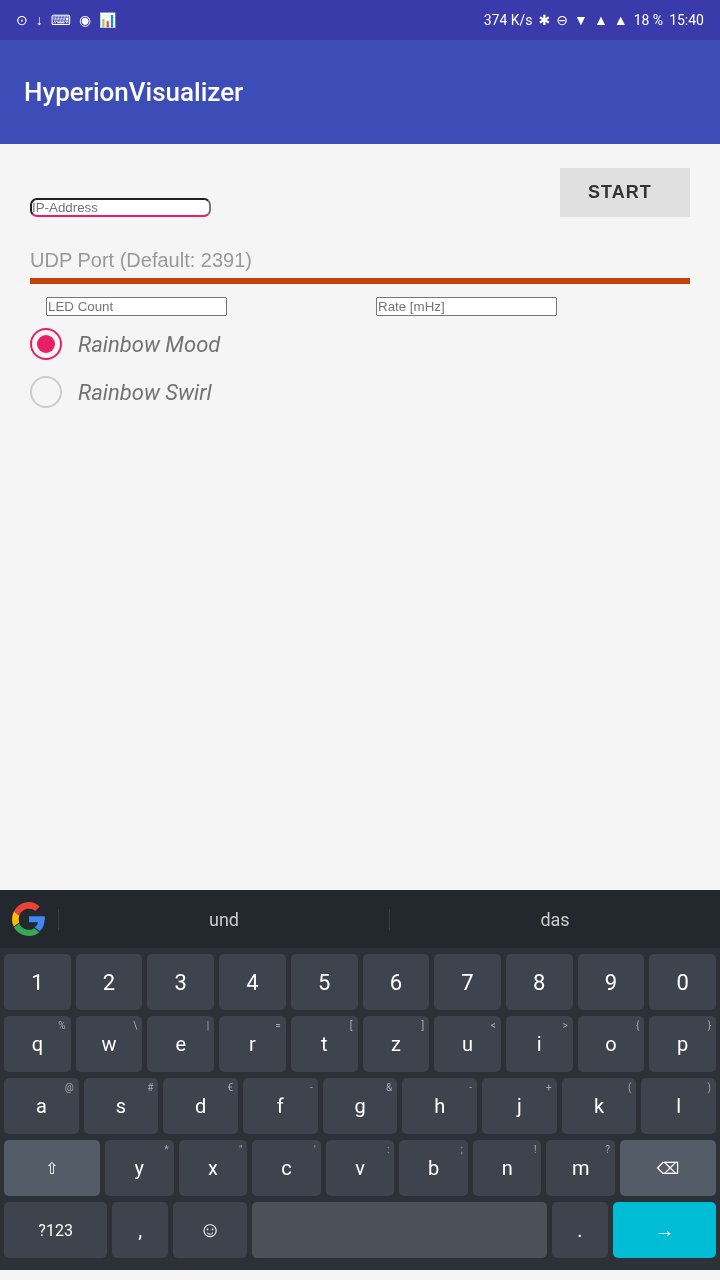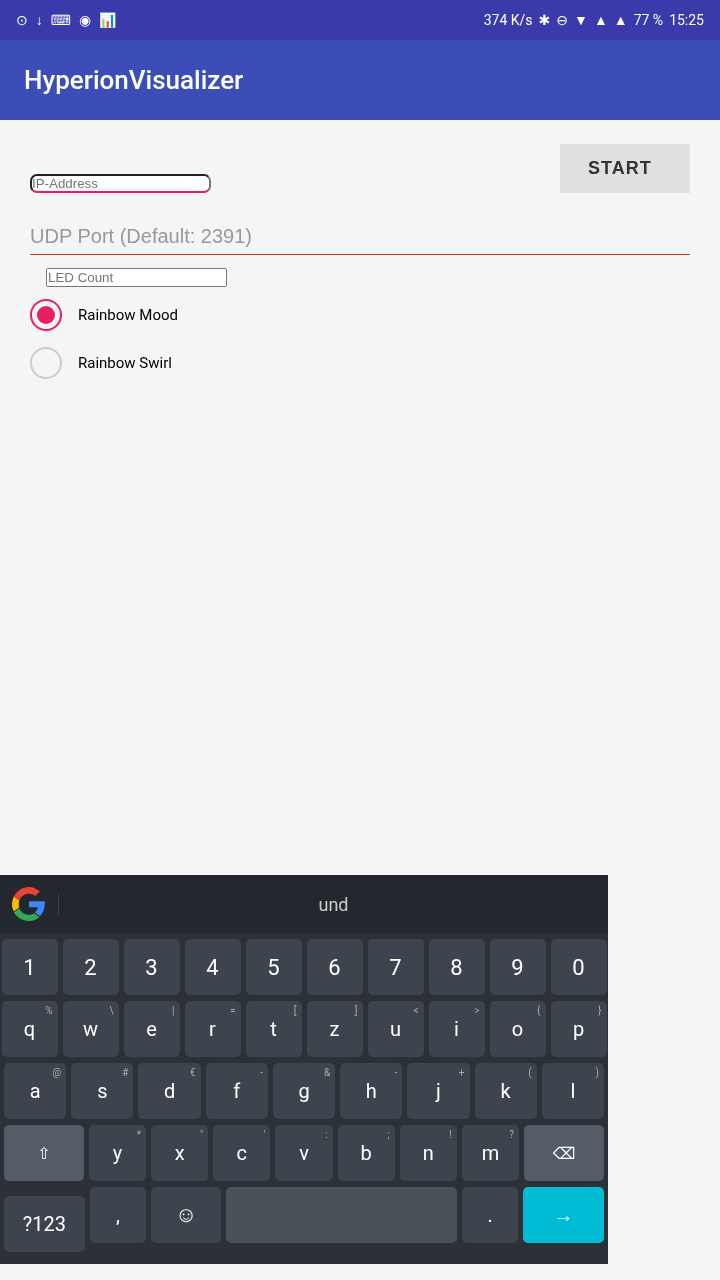--- a/index.html
+++ b/index.html
@@ -32,21 +32,21 @@
       display: flex;
       align-items: center;
       gap: 6px;
       font-size: 14px;
       margin-left: 48px;
     }
 
     
     .app-bar {
       background: #3d4db7;
-      height: 80px;
+      height: 104px;
       display: flex;
       align-items: center;
       padding: 0 24px;
       color: white;
     }
     .app-title {
       font-size: 26px;
       font-weight: 500;
       color: white;
     }
@@ -59,21 +59,21 @@
     }
 
     
     .form-field {
       margin-bottom: 12px;
       position: relative;
     }
     .form-field input {
       width: 100%;
       border: none;
-      border-bottom: 1px solid #c2410c;
+      border-bottom: 6px solid #c2410c;
       background: transparent;
       font-size: 20px;
       color: #8b5cf6;
       padding: 8px 0 6px;
       outline: none;
     }
     .form-field input::placeholder {
       color: #999;
     }
 
@@ -139,30 +139,31 @@
       border-color: #e91e63;
     }
     .radio-circle.selected::after {
       content: '';
       width: 18px;
       height: 18px;
       border-radius: 50%;
       background: #e91e63;
     }
     .radio-label {
-      font-size: 15px;
-      color: #000000;
+      font-size: 22px;
+      color: #737373;
+      font-style: italic;
     }
 
     
     .keyboard {
       background: #2c3137;
-      width: 608px;
+      width: 720px;
       position: fixed;
-      bottom: 16px;
+      bottom: 10px;
       left: 0;
     }
     .keyboard-suggestions {
       background: #23282e;
       display: flex;
       height: 58px;
       align-items: center;
     }
     .keyboard-suggestions .google-icon {
       width: 58px;
@@ -235,24 +236,23 @@
     .key.wide-key {
       min-width: 80px;
       flex: 1.4;
     }
     .key.enter-key {
       background: #00bcd4;
       min-width: 80px;
       flex: 1.4;
     }
     .key.num-sym-key {
-      font-size: 20px;
+      font-size: 16px;
       min-width: 80px;
       flex: 1.4;
-      margin-top: 9px;
     }
     .key.emoji-key {
       font-size: 22px;
       min-width: 70px;
     }
     .key.comma-key {
       min-width: 56px;
       flex: 0.7;
     }
     .key.period-key {
@@ -285,22 +285,22 @@
 
     <span>📊</span>
   </div>
   <div class="status-right">
     <span>374 K/s</span>
     <span>✱</span>
     <span>⊖</span>
     <span>▼</span>
     <span>▲</span>
     <span>▲</span>
-    <span>77 %</span>
-    <span>15:25</span>
+    <span>18 %</span>
+    <span>15:40</span>
   </div>
 </div>
 
 <div class="app-bar">
   <span class="app-title">HyperionVisualizer</span>
 </div>
 
 <div class="main-content">
 
   <div class="ip-field-row">
@@ -311,20 +311,23 @@
   </div>
 
   <div class="form-field">
     <input type="text" placeholder="UDP Port (Default: 2391)" style="">
   </div>
 
 
   <div class="two-col-row">
     <div class="field-wrap">
       <input type="text" placeholder="LED Count" style="">
+    </div>
+    <div class="field-wrap">
+      <input type="text" placeholder="Rate [mHz]" style="">
     </div>
   </div>
 
 
   <div class="radio-group">
     <div class="radio-item">
       <div class="radio-circle selected"></div>
       <span class="radio-label">Rainbow Mood</span>
     </div>
     <div class="radio-item">
@@ -343,20 +346,21 @@
       <svg class="google-g" viewBox="0 0 48 48">
         <path fill="#EA4335" d="M24 9.5c3.5 0 6.4 1.2 8.7 3.2l6.5-6.5C35.1 2.7 29.9 0 24 0 14.6 0 6.6 5.5 2.7 13.5l7.6 5.9C12.2 13.3 17.6 9.5 24 9.5z"></path>
         <path fill="#4285F4" d="M46.5 24.5c0-1.6-.1-3.1-.4-4.5H24v8.5h12.7c-.6 3-2.3 5.5-4.8 7.2l7.4 5.7c4.3-4 6.8-9.9 6.8-16.9z"></path>
         <path fill="#FBBC05" d="M10.3 28.6A14.9 14.9 0 0 1 9.5 24c0-1.6.3-3.1.8-4.6l-7.6-5.9A23.9 23.9 0 0 0 0 24c0 3.9.9 7.5 2.7 10.7l7.6-6.1z"></path>
         <path fill="#34A853" d="M24 48c6 0 11-2 14.7-5.3l-7.4-5.7c-2 1.4-4.6 2.2-7.3 2.2-6.4 0-11.8-3.8-13.7-9.3l-7.6 6.1C6.6 42.5 14.6 48 24 48z"></path>
         <path fill="none" d="M0 0h48v48H0z"></path>
       </svg>
     </div>
     <div class="suggestions-words">
       <div class="suggestion-word">und</div>
+      <div class="suggestion-word">das</div>
     </div>
   </div>
 
   <div class="key-rows">
 
     <div class="key-row number-row">
       <div class="key">1</div>
       <div class="key">2</div>
       <div class="key">3</div>
       <div class="key">4</div>

